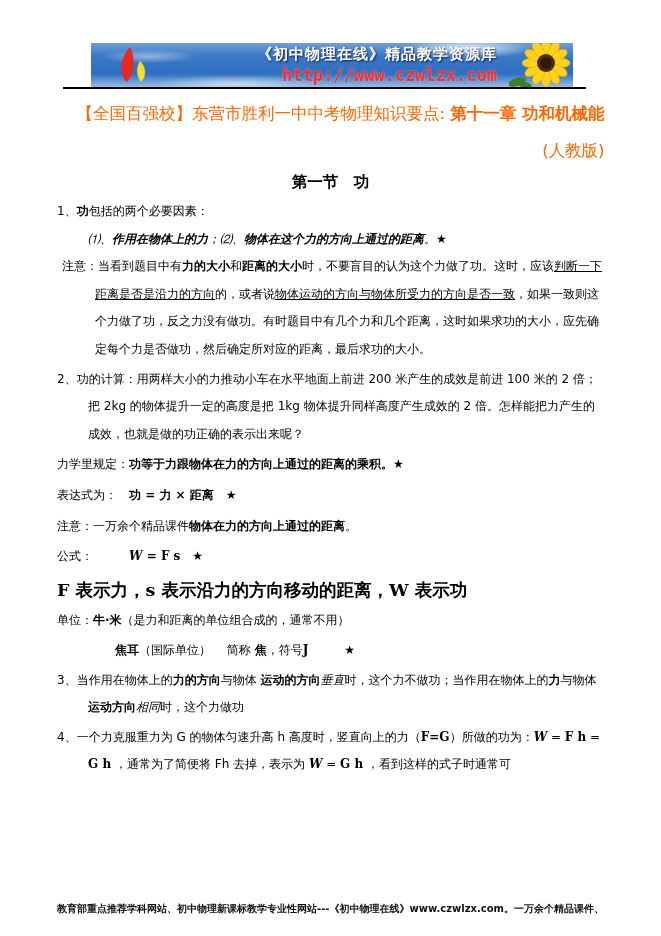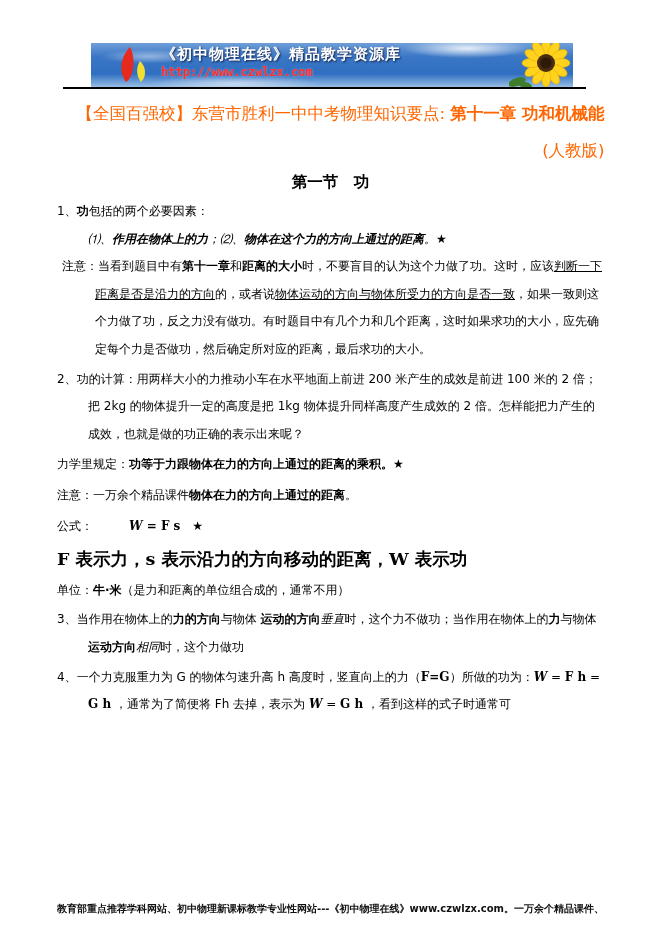--- a/index.html
+++ b/index.html
@@ -6,24 +6,24 @@
   .page{position:relative;width:661px;height:936px;background:#fff;overflow:hidden;
         font-family:"DejaVu Sans","Liberation Sans",sans-serif;color:#000;}
 
   
   .banner{position:absolute;left:91px;top:43px;width:482px;height:45px;overflow:hidden;
     background:
       radial-gradient(ellipse 90px 14px at 78% 12%, rgba(255,255,255,.85), rgba(255,255,255,0) 70%),
       radial-gradient(ellipse 120px 12px at 30% 90%, rgba(255,255,255,.55), rgba(255,255,255,0) 70%),
       radial-gradient(ellipse 70px 10px at 12% 30%, rgba(255,255,255,.45), rgba(255,255,255,0) 70%),
       linear-gradient(180deg,#6f9fd8 0%,#3b77c6 30%,#2f6ec0 68%,#9ec3e8 100%);}
-  .banner-text{position:absolute;left:70px;right:76px;top:2px;text-align:left;}
+  .banner-text{position:absolute;left:70px;right:76px;top:2px;text-align:right;}
   .banner-title{font-size:15px;font-weight:bold;letter-spacing:1px;color:#fff;
       text-shadow:1px 1px 2px rgba(0,0,30,.75);white-space:nowrap;}
-  .banner-url{font-size:12px;font-weight:bold;color:#ff2b2b;margin-top:1px;
+  .banner-url{font-size:17px;font-weight:bold;color:#ff2b2b;margin-top:1px;
       font-family:"DejaVu Sans Mono","Liberation Mono",monospace;
       text-shadow:0 0 2px rgba(255,255,255,.5);}
   .banner-logo{position:absolute;left:22px;top:3px;}
   .banner-flower{position:absolute;right:2px;bottom:-4px;}
 
   
   .rule{position:absolute;left:63px;top:87px;width:523px;height:2px;background:#000;}
 
   
   .doc{position:absolute;left:0;top:95px;width:661px;}
@@ -94,27 +94,29 @@
   </div>
 
   <div class="rule"></div>
 
   <div class="doc">
     <div class="doc-title" id="doc-title" style="color: rgb(255, 102, 0);"><span>【全国百强校】东营市胜利一中中考物理知识要点: </span><span class="b">第十一章 功和机械能</span><span>(人教版)</span></div>
     <div class="section-heading">第一节　功</div>
     <div id="doc-body">
         <div class="pg pi"><span>1、</span><span class="b">功</span><span>包括的两个必要因素：</span></div>
         <div class="pg ps"><span>⑴、</span><span class="b">作用在物体上的力</span><span>；⑵、</span><span class="b">物体在这个力的方向上通过的距离</span><span>。★</span></div>
-        <div class="pg pn"><span>注意：当看到题目中有</span><span class="b">第十一章</span><span>和</span><span class="b">距离的大小</span><span>时，不要盲目的认为这个力做了功。这时，应该</span><span class="u">判断一下距离是否是沿力的方向</span><span>的，或者说</span><span class="u">物体运动的方向与物体所受力的方向是否一致</span><span>，如果一致则这个力做了功，反之力没有做功。有时题目中有几个力和几个距离，这时如果求功的大小，应先确定每个力是否做功，然后确定所对应的距离，最后求功的大小。</span></div>
+        <div class="pg pn"><span>注意：当看到题目中有</span><span class="b">力的大小</span><span>和</span><span class="b">距离的大小</span><span>时，不要盲目的认为这个力做了功。这时，应该</span><span class="u">判断一下距离是否是沿力的方向</span><span>的，或者说</span><span class="u">物体运动的方向与物体所受力的方向是否一致</span><span>，如果一致则这个力做了功，反之力没有做功。有时题目中有几个力和几个距离，这时如果求功的大小，应先确定每个力是否做功，然后确定所对应的距离，最后求功的大小。</span></div>
         <div class="pg pi"><span>2、功的计算：用两样大小的力推动小车在水平地面上前进 200 米产生的成效是前进 100 米的 2 倍；把 2kg 的物体提升一定的高度是把 1kg 物体提升同样高度产生成效的 2 倍。怎样能把力产生的成效，也就是做的功正确的表示出来呢？</span></div>
         <div class="pg pp"><span>力学里规定：</span><span class="b">功等于力跟物体在力的方向上通过的距离的乘积。</span><span class="b">★</span></div>
+        <div class="pg pp"><span>表达式为：　</span><span class="b">功 = 力 × 距离</span><span>　</span><span class="b">★</span></div>
         <div class="pg pp"><span>注意：一万余个精品课件</span><span class="b">物体在力的方向上通过的距离</span><span>。</span></div>
         <div class="pg pp"><span>公式：　　　</span><span class="b it sf">W</span><span class="b sf"> = </span><span class="b sf">F s</span><span>　</span><span class="b">★</span></div>
         <div class="pg pb"><span class="sf">F</span><span> 表示力，</span><span class="sf">s</span><span> 表示沿力的方向移动的距离，</span><span class="sf">W</span><span> 表示功</span></div>
         <div class="pg pp"><span>单位：</span><span class="b">牛·米</span><span>（是力和距离的单位组合成的，通常不用）</span></div>
+        <div class="pg pd"><span class="b">焦耳</span><span>（国际单位）　 简称 </span><span class="b">焦</span><span>，符号</span><span class="b sf">J</span><span>　　　</span><span class="b">★</span></div>
         <div class="pg pi"><span>3、当作用在物体上的</span><span class="b">力的方向</span><span>与物体 </span><span class="b">运动的方向</span><span class="it">垂直</span><span>时，这个力不做功；当作用在物体上的</span><span class="b">力</span><span>与物体</span><span class="b">运动方向</span><span class="it">相同</span><span>时，这个力做功</span></div>
         <div class="pg pi"><span>4、一个力克服重力为 G 的物体匀速升高 h 高度时，竖直向上的力（</span><span class="b sf">F=G</span><span>）所做的功为：</span><span class="b it sf">W</span><span> = </span><span class="b sf">F h</span><span> = </span><span class="b sf">G h</span><span> ，通常为了简便将 Fh 去掉，表示为 </span><span class="b it sf">W</span><span> = </span><span class="b sf">G h</span><span> ，看到这样的式子时通常可</span></div>
       </div>
   </div>
 
   <div class="footer" id="doc-footer">
       <div>教育部重点推荐学科网站、初中物理新课标教学专业性网站---《初中物理在线》www.czwlzx.com。一万余个精品课件、</div>
     </div>
 
 </div>

